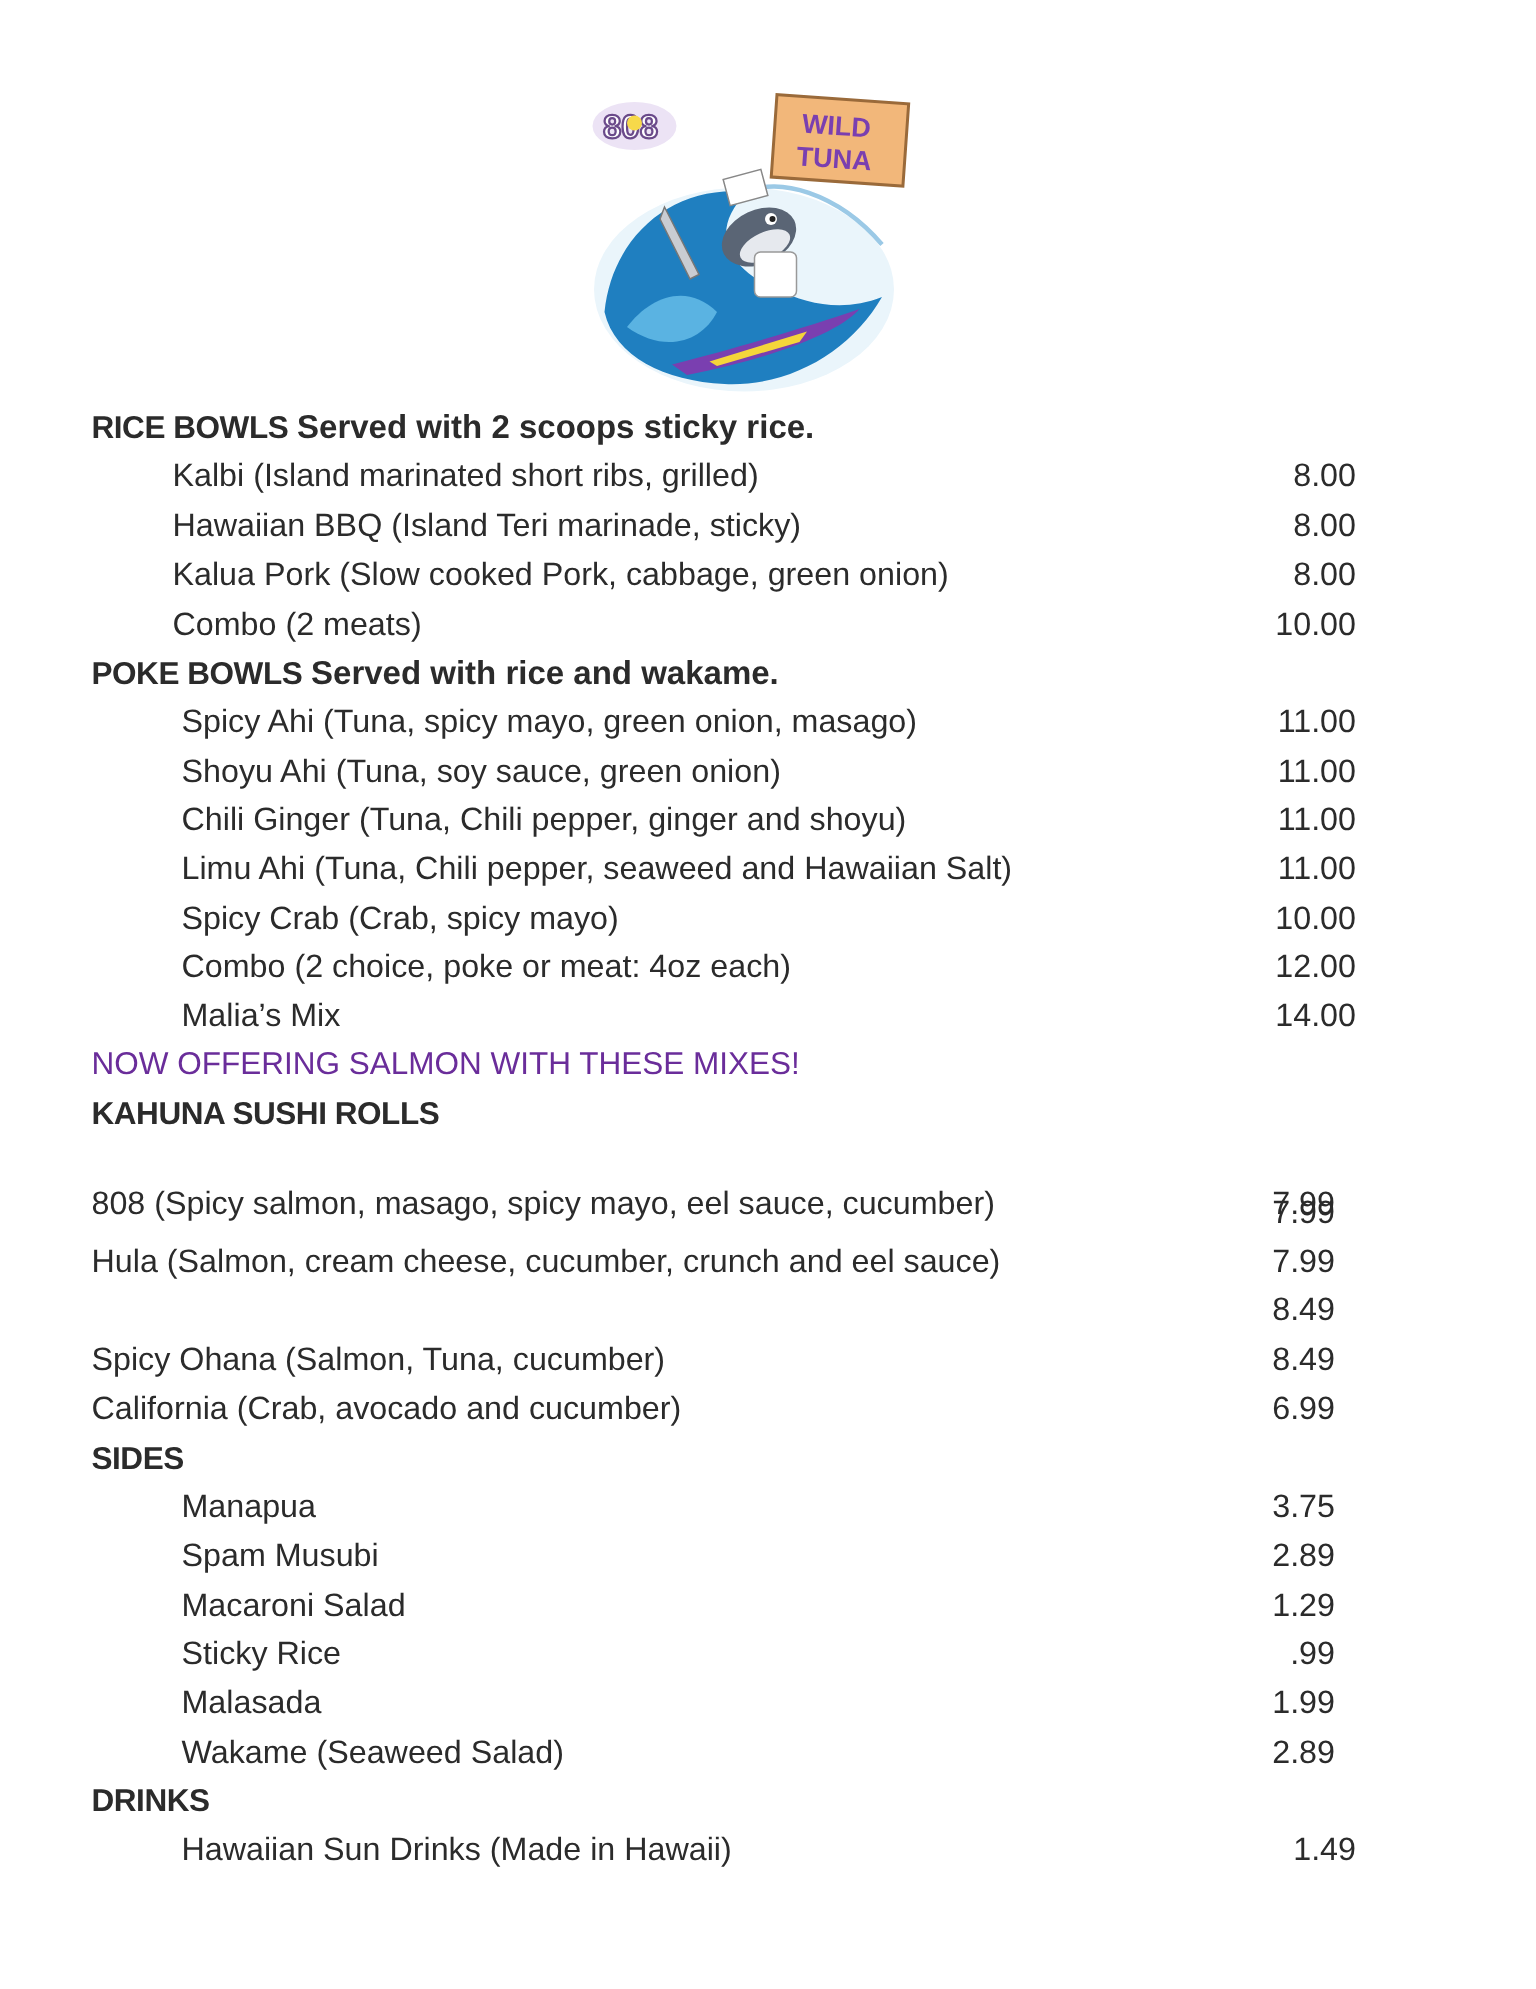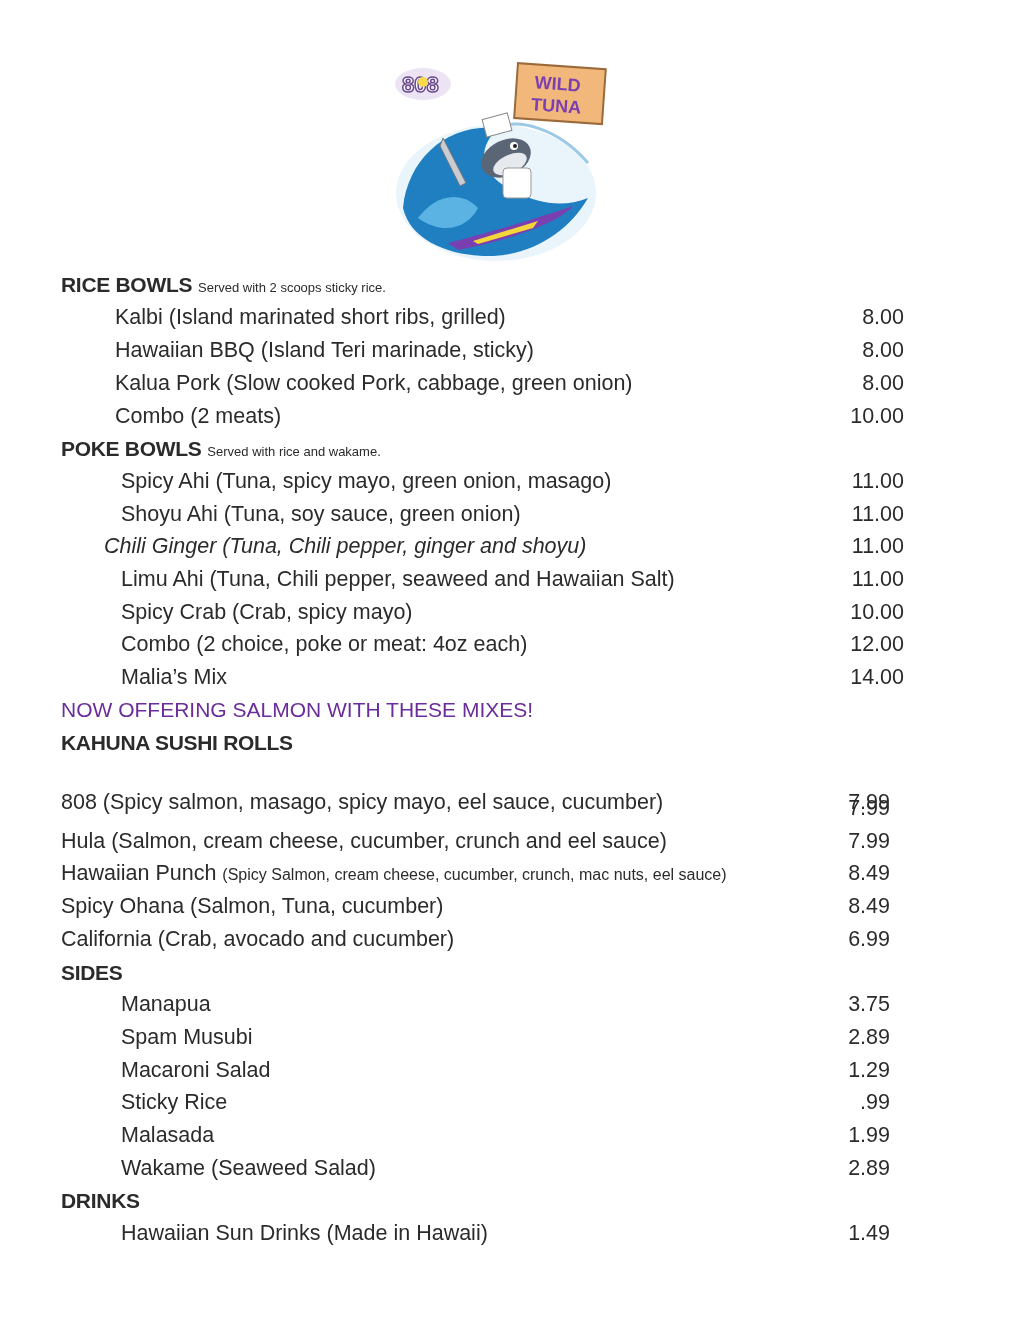--- a/index.html
+++ b/index.html
@@ -5,21 +5,21 @@
   html, body { margin:0; padding:0; background:#ffffff; }
   body { width:1024px; height:1326px; position:relative; overflow:hidden;
          font-family:"Liberation Sans", "DejaVu Sans", sans-serif; color:#2b2b2b; }
   .logo { position:absolute; left:388px; top:58px; width:240px; height:205px; }
   .menu { position:absolute; left:0; top:268px; width:1024px; }
   .row { position:absolute; left:0; width:1024px; height:33px; font-size:21.5px; line-height:33px; white-space:nowrap; }
   .row .name { position:absolute; }
   .row .price { position:absolute; right:120px; text-align:right; }
   .hdr { font-size:21px; }
   .hdr b { font-weight:bold; letter-spacing:-0.3px; }
-  .hdr .note { font-size:13px; font-weight:normal; }
+  .hdr .note { font-size:22px; font-weight:bold; }
   .promo { color:#6a2d9a; font-size:21px; }
   .small { font-size:16px; }
 </style>
 </head>
 <body>
 
 <div class="logo">
   <svg width="240" height="205" viewBox="0 0 240 205">
 
     <g>
@@ -86,21 +86,21 @@
   </div>
   <div class="row" style="top:197px;">
     <span class="name" style="left:121px;">Spicy Ahi (Tuna, spicy mayo, green onion, masago)</span>
     <span class="price">11.00</span>
   </div>
   <div class="row" style="top:230px;">
     <span class="name" style="left:121px;">Shoyu Ahi (Tuna, soy sauce, green onion)</span>
     <span class="price">11.00</span>
   </div>
   <div class="row" style="top:262px;">
-    <span class="name" style="left:104px;font-style:italic;">Chili Ginger (Tuna, Chili pepper, ginger and shoyu)</span>
+    <span class="name" style="left:121px;">Chili Ginger (Tuna, Chili pepper, ginger and shoyu)</span>
     <span class="price">11.00</span>
   </div>
   <div class="row" style="top:295px;">
     <span class="name" style="left:121px;">Limu Ahi (Tuna, Chili pepper, seaweed and Hawaiian Salt)</span>
     <span class="price">11.00</span>
   </div>
   <div class="row" style="top:328px;">
     <span class="name" style="left:121px;">Spicy Crab (Crab, spicy mayo)</span>
     <span class="price">10.00</span>
   </div>
@@ -126,24 +126,20 @@
     <span class="price" style="right:134px;">7.99</span>
   </div>
   <div class="row" style="top:524px;">
     <span class="price" style="right:134px;">7.99</span>
   </div>
   <div class="row" style="top:557px;">
     <span class="name" style="left:61px;">Hula (Salmon, cream cheese, cucumber, crunch and eel sauce)</span>
     <span class="price" style="right:134px;">7.99</span>
   </div>
   <div class="row" style="top:589px;">
-    <span class="name" style="left:61px;">
-      <span>Hawaiian Punch</span>
-      <span class="small">(Spicy Salmon, cream cheese, cucumber, crunch, mac nuts, eel sauce)</span>
-    </span>
     <span class="price" style="right:134px;">8.49</span>
   </div>
   <div class="row" style="top:622px;">
     <span class="name" style="left:61px;">Spicy Ohana (Salmon, Tuna, cucumber)</span>
     <span class="price" style="right:134px;">8.49</span>
   </div>
   <div class="row" style="top:655px;">
     <span class="name" style="left:61px;">California (Crab, avocado and cucumber)</span>
     <span class="price" style="right:134px;">6.99</span>
   </div>
@@ -178,15 +174,15 @@
     <span class="price" style="right:134px;">2.89</span>
   </div>
 
   <div class="row hdr" style="top:916px;">
     <span class="name" style="left:61px;">
       <b>DRINKS</b>
     </span>
   </div>
   <div class="row" style="top:949px;">
     <span class="name" style="left:121px;">Hawaiian Sun Drinks (Made in Hawaii)</span>
-    <span class="price" style="right:134px;">1.49</span>
+    <span class="price" style="right:120px;">1.49</span>
   </div>
 </div>
 
 </body></html>

